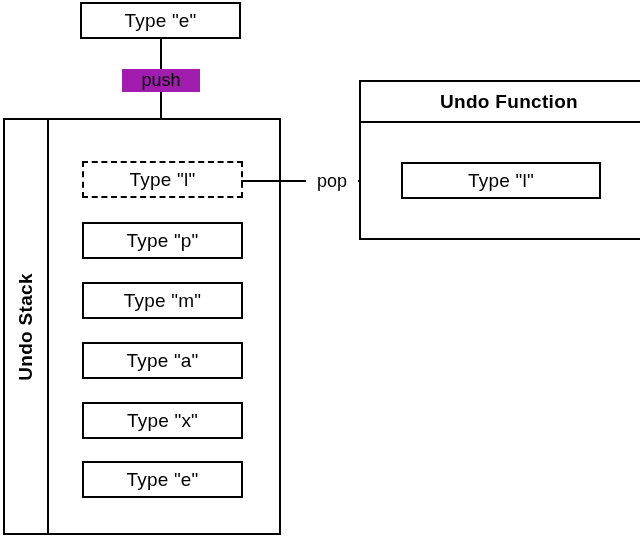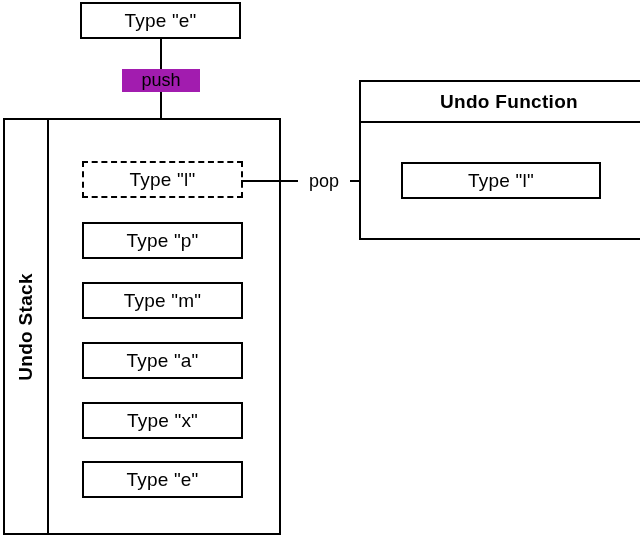--- a/index.html
+++ b/index.html
@@ -126,21 +126,21 @@
     left: 382px;
     top: 172px;
     width: 0;
     height: 0;
     border-top: 9px solid transparent;
     border-bottom: 9px solid transparent;
     border-left: 17px solid #000000;
   }
   #pop-label {
     position: absolute;
-    left: 298px;
+    left: 306px;
     top: 170px;
     width: 52px;
     text-align: center;
     font-size: 18px;
     background: #ffffff;
     padding: 1px 0;
   }
 
   
   #undo-function-panel {

